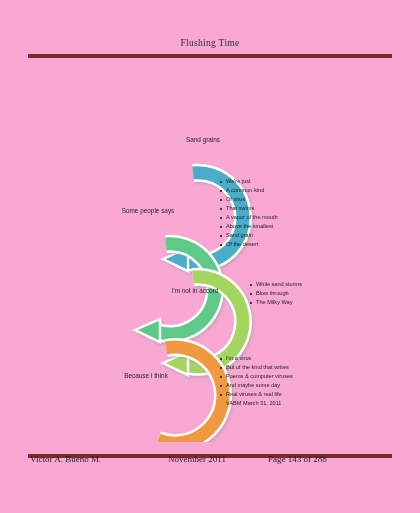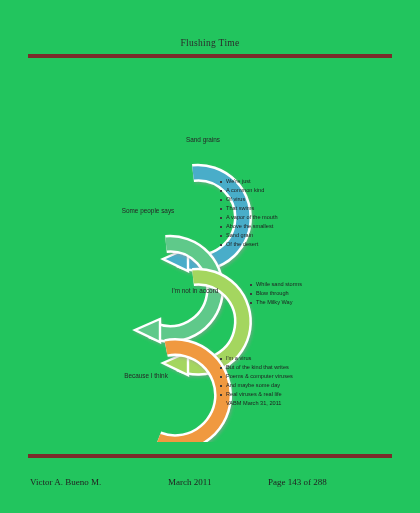--- a/index.html
+++ b/index.html
@@ -5,21 +5,21 @@
   html,body{margin:0;padding:0;}
   body{
     width:420px;height:513px;
     background:#ffffff;
     font-family:"Liberation Serif", serif;
     overflow:hidden;
     position:relative;
   }
   .page{
     position:absolute;inset:0;
-    background:#22c55e;
+    background:#f9a8d4;
     display:flex;flex-direction:column;
   }
 
   
   .header{
     position:absolute;
     top:38px;left:0;right:0;
     text-align:center;
   }
   .header-title{
@@ -37,21 +37,21 @@
 
   
   .footer-rule{
     position:absolute;
     bottom:55px;left:28px;right:28px;
     height:4px;
     background:#7b2b2b;
   }
   .footer{
     position:absolute;
-    bottom:20px;left:28px;right:28px;
+    bottom:43px;left:28px;right:28px;
     height:16px;
   }
   .footer span{
     position:absolute;
     font-size:9px;
     color:#222;
     font-family:"Liberation Serif", serif;
     white-space:nowrap;
   }
   .f-author{left:2px;top:0;}
@@ -188,17 +188,17 @@
         <li>And maybe some day</li>
         <li>Real viruses &amp; real life</li>
         <li class="cont">VABM March 31, 2011</li>
       </ul>
     </div>
   </div>
 
   <div class="footer-rule"></div>
   <div class="footer">
     <span class="f-author">Victor A. Bueno M.</span>
-    <span class="f-date">March 2011</span>
+    <span class="f-date">November 2011</span>
     <span class="f-page">Page 143  of 288</span>
   </div>
 
 </div>
 
 </body></html>

